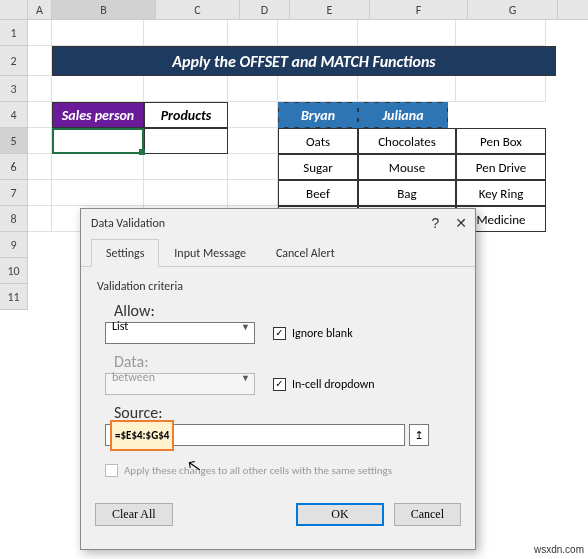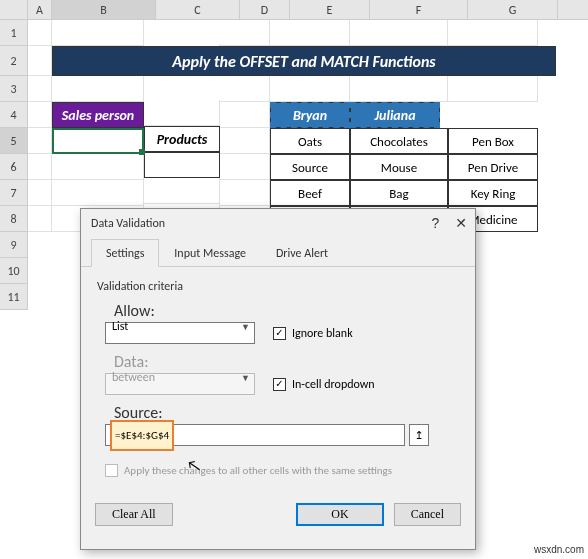--- a/index.html
+++ b/index.html
@@ -19,21 +19,21 @@
     .ch-B.sel { background: #d2d2d2; }
     
     
     .rows { position: relative; }
     .row { display: flex; height: 26px; }
     .rn { width: 28px; background: #e6e6e6; border-right: 1px solid #ccc; border-bottom: 1px solid #ccc; text-align: center; line-height: 26px; font-size: 12px; color: #444; }
     .rn.sel { background: #d2d2d2; }
     .cell { border-right: 1px solid #e0e0e0; border-bottom: 1px solid #e0e0e0; height: 26px; }
     .c-A { width: 24px; }
     .c-B { width: 92px; }
-    .c-C { width: 76px; margin-top: 24px; }
+    .c-C { width: 84px; }
     .c-D { width: 50px; }
     .c-E { width: 80px; }
     .c-F { width: 98px; }
     .c-G { width: 90px; }
     
     
     .banner { position: absolute; left: 52px; top: 26px; width: 504px; height: 30px; background: #1f3a5f; color: #fff; text-align: center; line-height: 30px; font-size: 16px; font-weight: bold; font-style: italic; border: 1px solid #333; }
     
     
     .hdr-purple { background: #6a1b9a; color: #fff; font-weight: bold; font-style: italic; text-align: center; line-height: 26px; border: 1px solid #333; font-size: 14px; }
@@ -59,21 +59,21 @@
     .field-label { font-size: 16px; color: #333; margin-left: 17px; margin-bottom: 2px; }
     .field-label.disabled { color: #999; }
     .row-f { display: flex; align-items: center; margin-bottom: 8px; }
     .dropdown { width: 150px; height: 22px; background: #fff; border: 1px solid #777; margin-left: 8px; display: flex; align-items: center; justify-content: space-between; padding: 0 4px 14px 6px; font-size: 12px; }
     .dropdown.disabled { color: #999; background: #f5f5f5; border-color: #bbb; }
     .dd-arrow { font-size: 9px; color: #555; }
     .chk { display: flex; align-items: center; gap: 6px; margin-left: 18px; font-size: 12px; }
     .chk-box { width: 13px; height: 13px; border: 1px solid #333; background: #fff; display: flex; align-items: center; justify-content: center; font-size: 10px; line-height: 1; }
     .source-wrap { display: flex; align-items: center; margin-left: 8px; margin-bottom: 18px; }
     .source-input { width: 300px; height: 22px; border: 1px solid #777; background: #fff; padding: 0 4px; font-size: 12px; display: flex; align-items: center; }
-    .source-highlight { display: inline-block; border: 2px solid #ed7d31; background: #fff2cc; padding: 7px 3px; font-size: 11px; font-weight: 400; }
+    .source-highlight { display: inline-block; border: 2px solid #ed7d31; background: #fff2cc; padding: 7px 3px; font-size: 11px; font-weight: 700; }
     .range-btn { width: 20px; height: 22px; border: 1px solid #777; background: #fff; margin-left: 4px; display: flex; align-items: center; justify-content: center; font-size: 11px; }
     .apply-row { display: flex; align-items: center; gap: 6px; font-size: 11px; color: #999; margin-left: 8px; margin-bottom: 18px; position: relative; }
     .cursor { position: absolute; left: 82px; top: -8px; font-size: 16px; color: #000; transform: rotate(-10deg); }
     .dlg-buttons { display: flex; justify-content: space-between; padding: 0 14px 14px 14px; font-family: Liberation Serif, serif; }
     .btn { height: 23px; padding: 0 16px; background: #e1e1e1; border: 1px solid #adadad; font-size: 12px; cursor: default; display: flex; align-items: center; }
     .btn.primary { border: 2px solid #0078d7; padding: 0 33px; }
     .btn-group { display: flex; gap: 10px; }
     
     .watermark { position: absolute; right: 4px; bottom: 4px; font-size: 10px; color: #333; font-family: Arial; }
   </style>
@@ -141,21 +141,21 @@
     <div class="cell c-F data-cell">Chocolates</div>
     <div class="cell c-G data-cell">Pen Box</div>
   </div>
 
   <div class="row">
     <div class="rn">6</div>
     <div class="cell c-A"></div>
     <div class="cell c-B"></div>
     <div class="cell c-C"></div>
     <div class="cell c-D"></div>
-    <div class="cell c-E data-cell">Source</div>
+    <div class="cell c-E data-cell">Sugar</div>
     <div class="cell c-F data-cell">Mouse</div>
     <div class="cell c-G data-cell">Pen Drive</div>
   </div>
 
   <div class="row">
     <div class="rn">7</div>
     <div class="cell c-A"></div>
     <div class="cell c-B"></div>
     <div class="cell c-C"></div>
     <div class="cell c-D"></div>
@@ -190,21 +190,21 @@
   <div class="dlg-title">
     <span>Data Validation</span>
     <div class="right">
       <span class="help-icon">?</span>
       <span class="close-icon">✕</span>
     </div>
   </div>
   <div class="tabs">
     <div class="tab active">Settings</div>
     <div class="tab">Input Message</div>
-    <div class="tab">Drive Alert</div>
+    <div class="tab">Cancel Alert</div>
   </div>
   <div class="dlg-body">
     <div class="crit-label">Validation criteria</div>
     <div class="field-label">Allow:</div>
     <div class="row-f">
       <div class="dropdown">
         <span>List</span>
         <span class="dd-arrow">▼</span>
       </div>
       <div class="chk">

